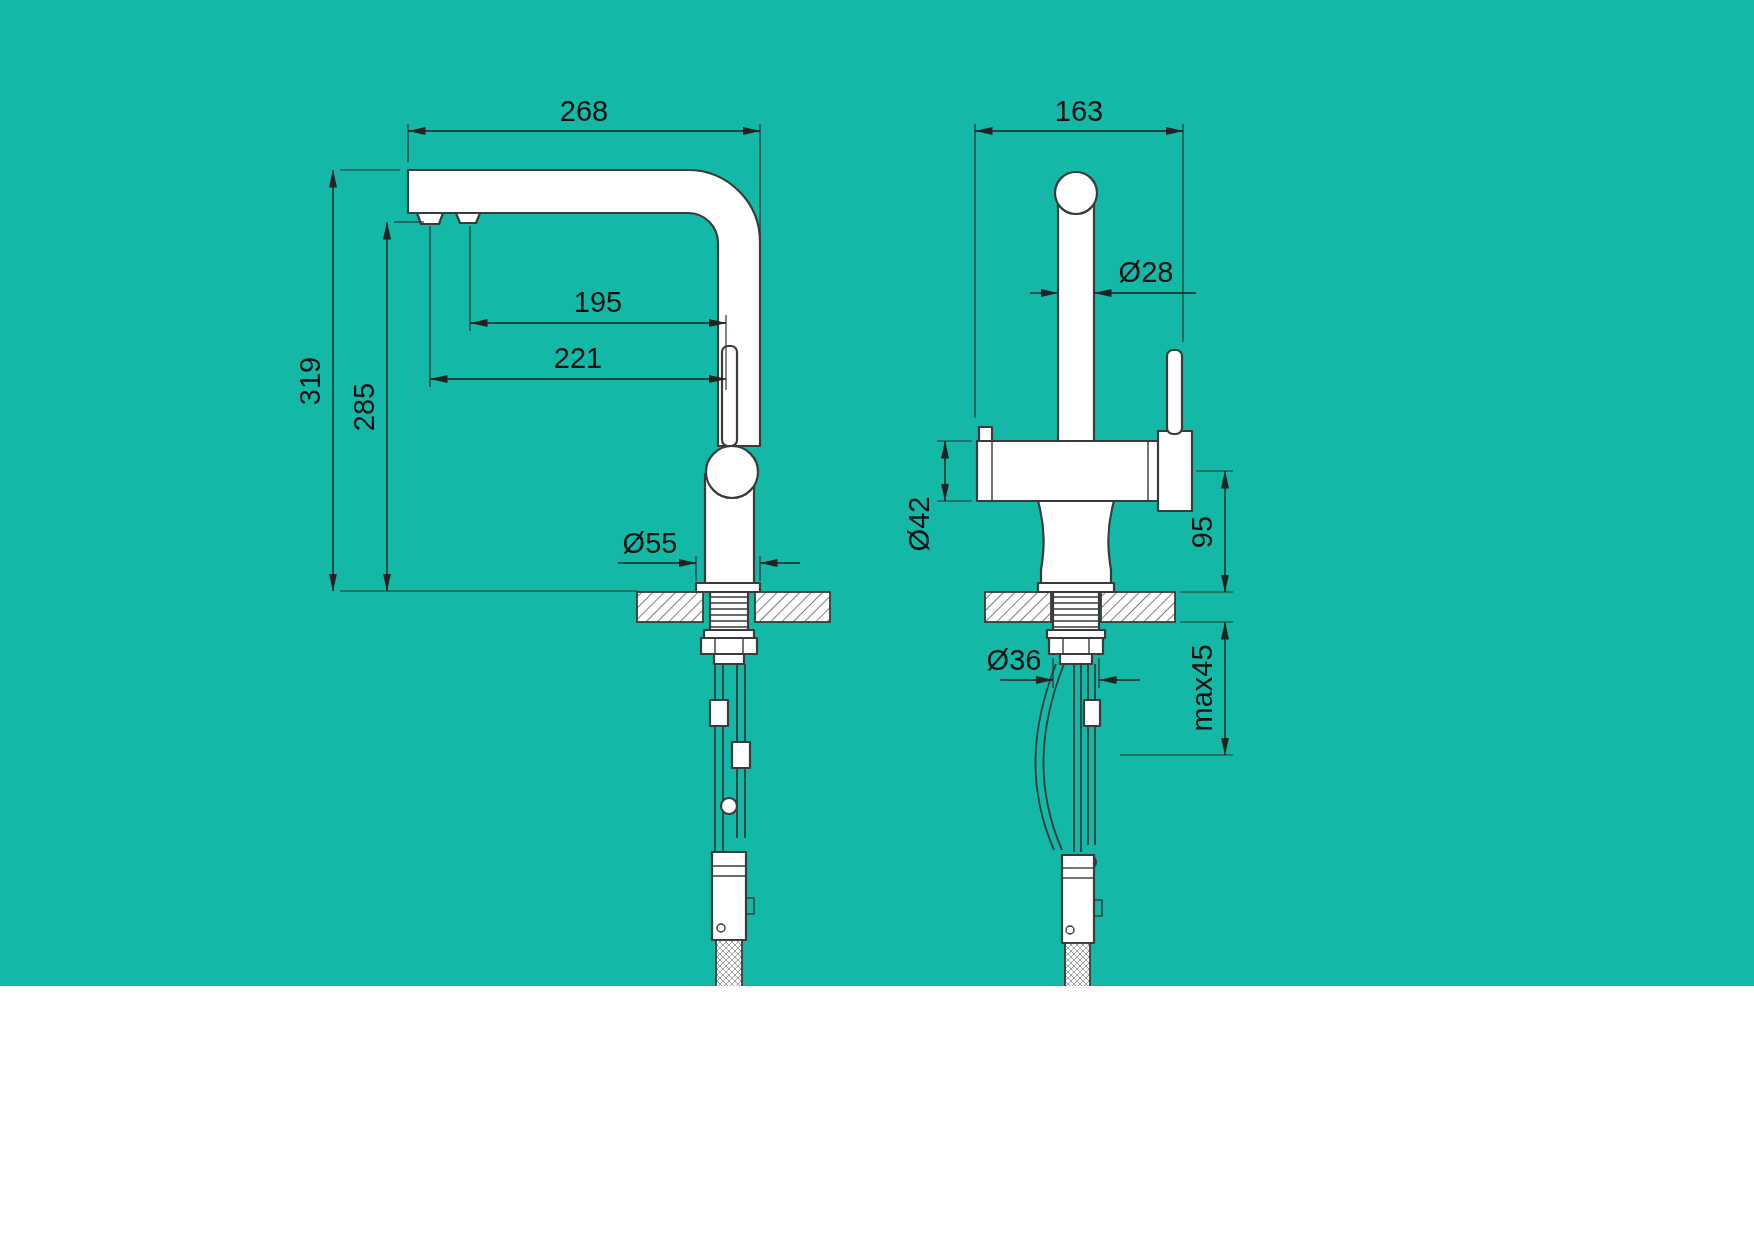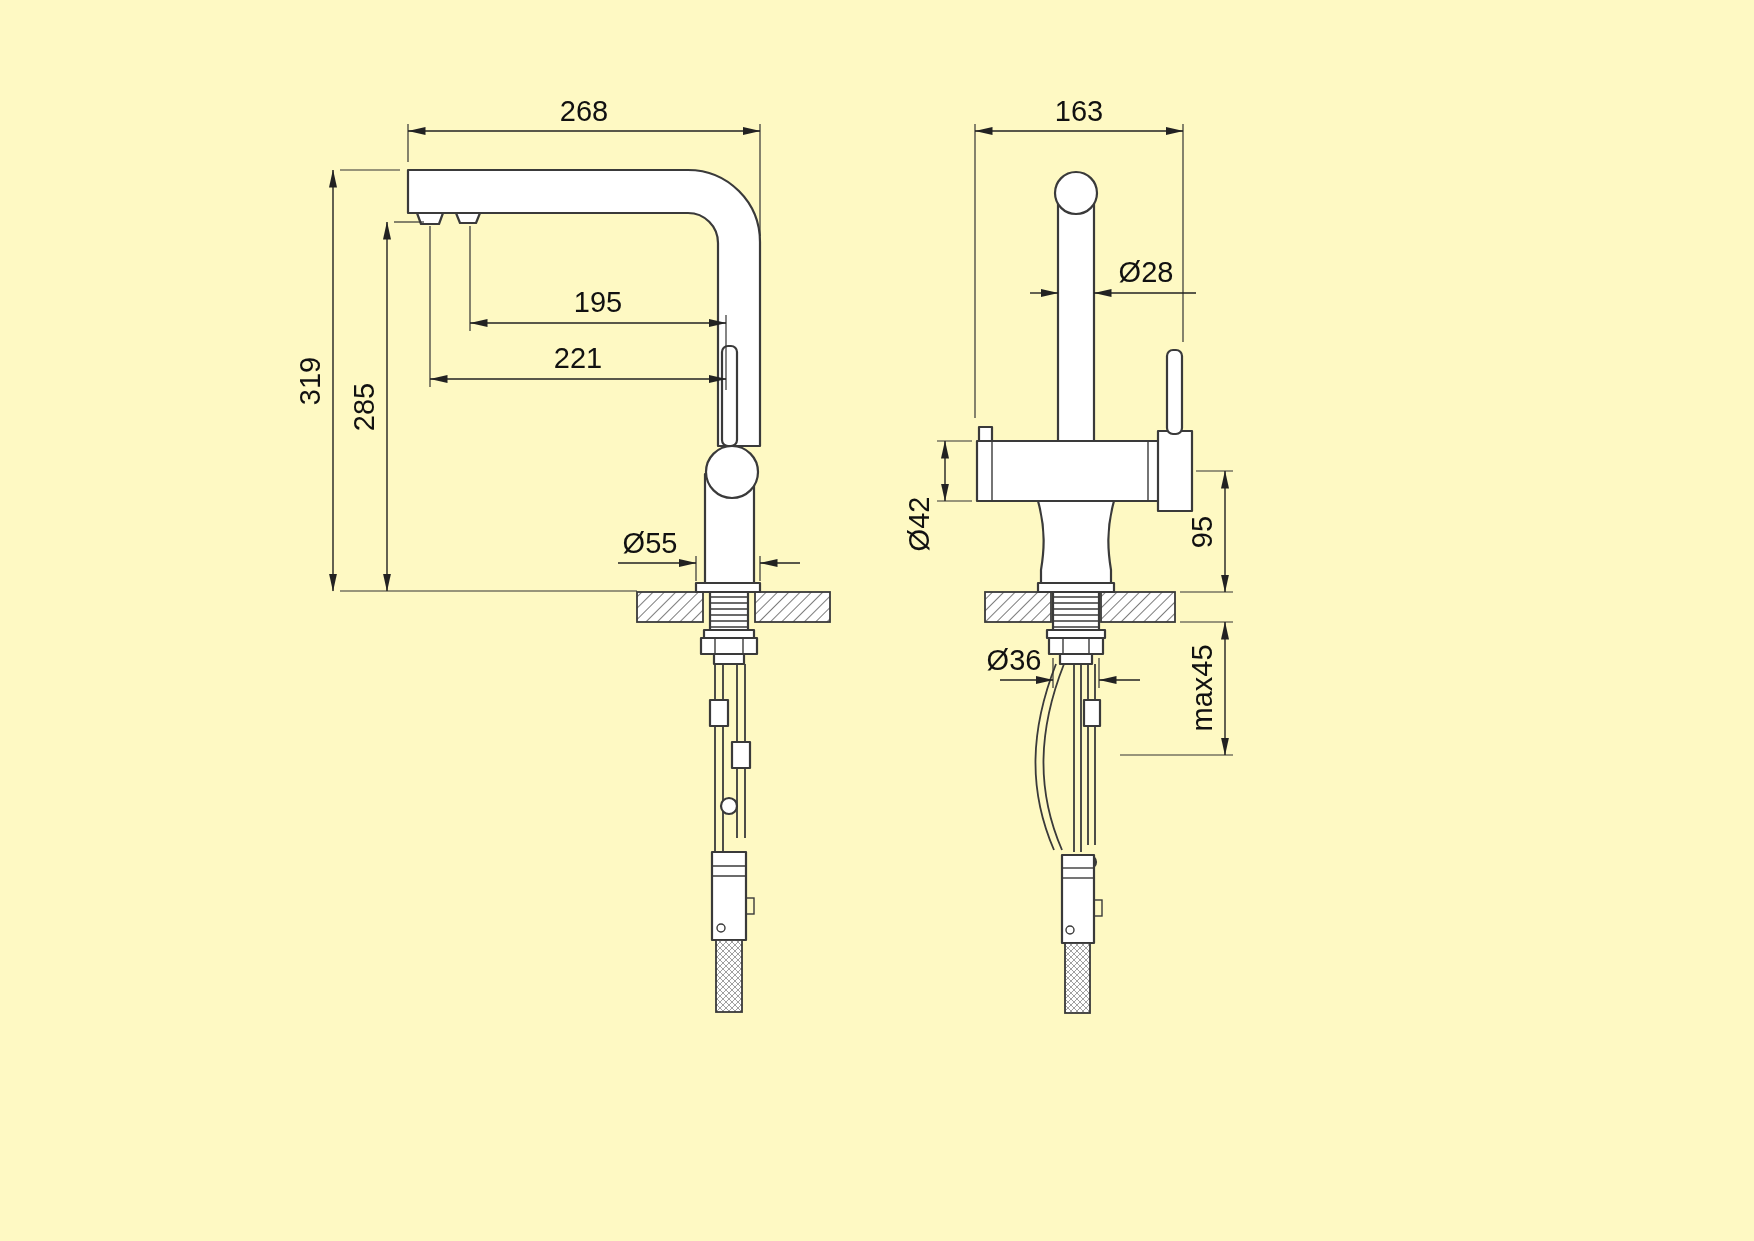--- a/index.html
+++ b/index.html
@@ -1,16 +1,16 @@
 <!DOCTYPE html>
 <html><head>
 <meta charset="utf-8">
 <style>
   html,body{margin:0;padding:0;background:#ffffff;}
-  .stage{width:1754px;height:1241px;position:relative;background:#fef9c3;overflow:hidden;}
+  .stage{width:1754px;height:986px;position:relative;background:#14b8a6;overflow:hidden;}
   svg{display:block;}
   .part{fill:#ffffff;stroke:#3a3a3a;stroke-width:2.2;stroke-linejoin:round;stroke-linecap:round;}
   .detail{fill:none;stroke:#3a3a3a;stroke-width:1.4;}
   .hline{fill:none;stroke:#3a3a3a;stroke-width:1.8;}
   .hatchrect{fill:url(#hatch);stroke:#3a3a3a;stroke-width:1.8;}
   .braidrect{fill:url(#braid);stroke:#3a3a3a;stroke-width:1.8;}
   .ext{stroke:#333333;stroke-width:1.2;fill:none;}
   .dline{stroke:#222222;stroke-width:1.4;fill:none;}
   text.dim{font-family:"Liberation Sans",sans-serif;font-size:29px;fill:#111111;text-anchor:middle;}
 </style>

